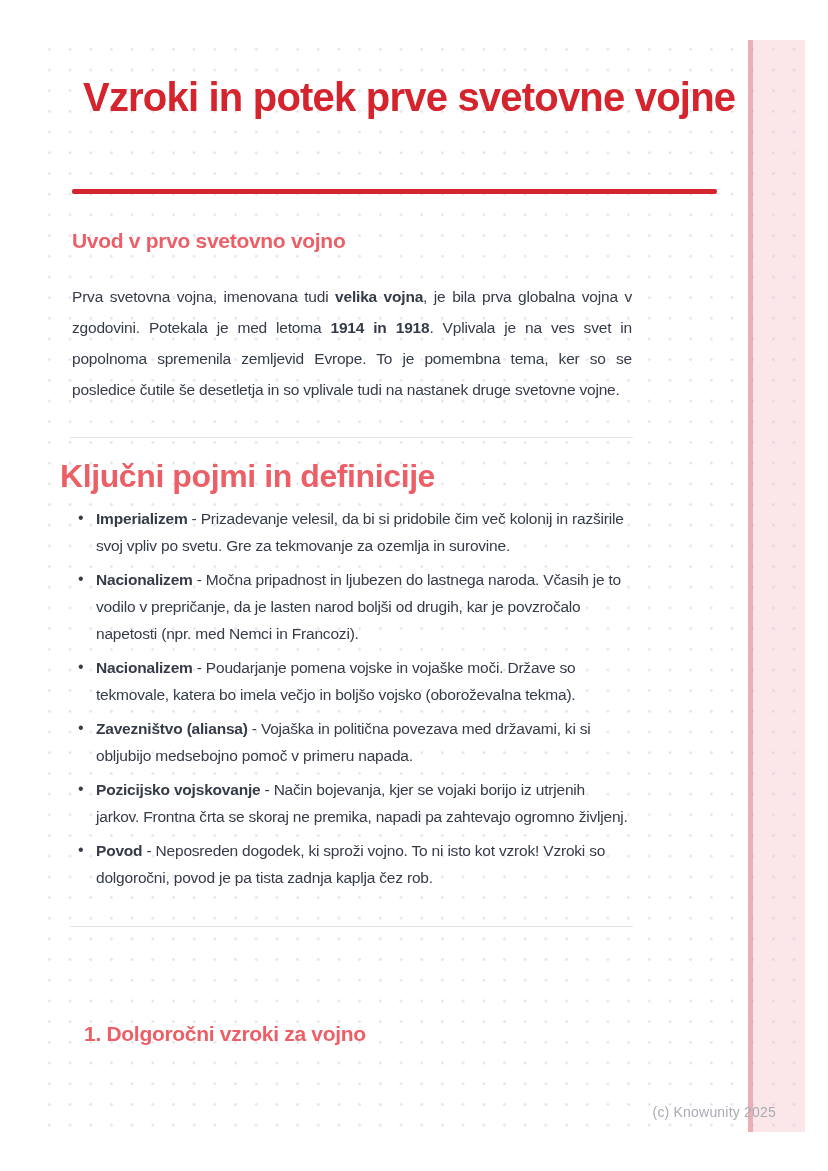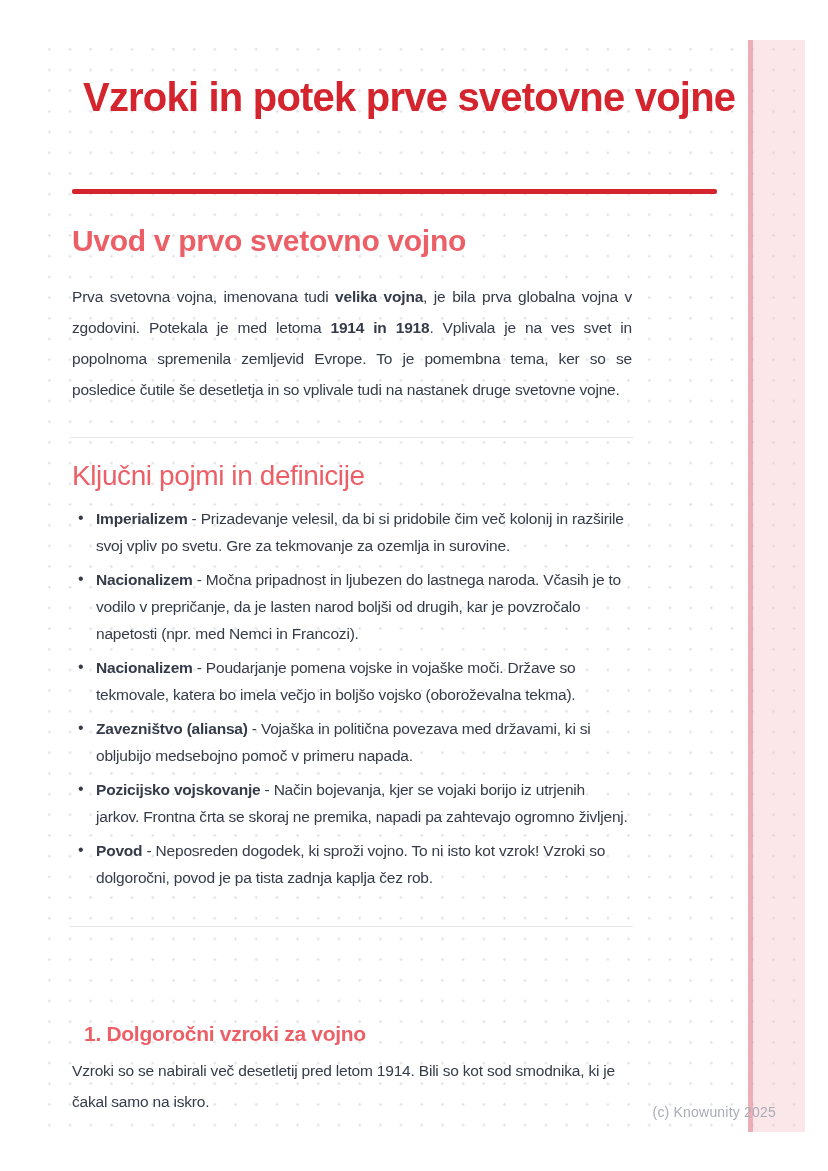--- a/index.html
+++ b/index.html
@@ -28,34 +28,34 @@
     position:absolute;left:72px;top:72px;width:680px;
     font-size:40px;line-height:50px;font-weight:bold;
     letter-spacing:-0.8px;color:#d4252e;margin-left:11px;
   }
   .rule{
     position:absolute;left:72px;top:189px;width:645px;height:5px;
     background:#d4252e;border-radius:2px;
   }
   .h3-intro{
     position:absolute;left:72px;top:228px;width:600px;
-    font-size:30px;line-height:26px;font-weight:bold;
+    font-size:21px;line-height:26px;font-weight:bold;
     letter-spacing:-0.3px;color:#ec5f66;
   }
   .p-intro{
     position:absolute;left:72px;top:281px;width:560px;
     font-size:15.5px;line-height:31px;letter-spacing:-0.2px;
     color:#353b48;text-align:justify;
   }
   .divider{position:absolute;left:70px;width:563px;height:1px;background:#e4e4e6;}
   .divider-1{top:437px;}
   .divider-2{top:926px;}
   .h2{
-    position:absolute;left:72px;width:620px;
-    font-size:28px;line-height:30px;font-weight:normal;
+    position:absolute;left:60px;width:620px;
+    font-size:32px;line-height:30px;font-weight:bold;
     letter-spacing:-0.4px;color:#ec5f66;
   }
   .h2-terms{top:461px;}
   .h2-deep{top:962px;}
   .terms-list{
     position:absolute;left:72px;top:505px;width:560px;
     margin:0;padding:0;list-style:none;
     font-size:15.5px;line-height:27px;letter-spacing:-0.2px;color:#353b48;
   }
   .terms-list li{position:relative;padding-left:24px;margin:0 0 7px 0;}
@@ -102,16 +102,15 @@
     <li><span class="marker">•</span><span class="b">Zavezništvo (aliansa)</span><span> - Vojaška in politična povezava med državami, ki si obljubijo medsebojno pomoč v primeru napada.</span></li>
     <li><span class="marker">•</span><span class="b">Pozicijsko vojskovanje</span><span> - Način bojevanja, kjer se vojaki borijo iz utrjenih jarkov. Frontna črta se skoraj ne premika, napadi pa zahtevajo ogromno življenj.</span></li>
     <li><span class="marker">•</span><span class="b">Povod</span><span> - Neposreden dogodek, ki sproži vojno. </span><span class="i">To ni isto kot vzrok!</span><span> Vzroki so dolgoročni, povod je pa tista zadnja kaplja čez rob.</span></li>
   </ul>
 
   <div class="divider divider-2"></div>
 
 
   <div class="h4-sub">1. Dolgoročni vzroki za vojno</div>
 
-  <div class="p-final">Vzroki so se nabirali več desetletij pred letom 1914. Bili so kot sod smodnika, ki je čakal samo na iskro.</div>
 
   <div class="footer">(c) Knowunity 2025</div>
 </div>
 
 </body></html>

